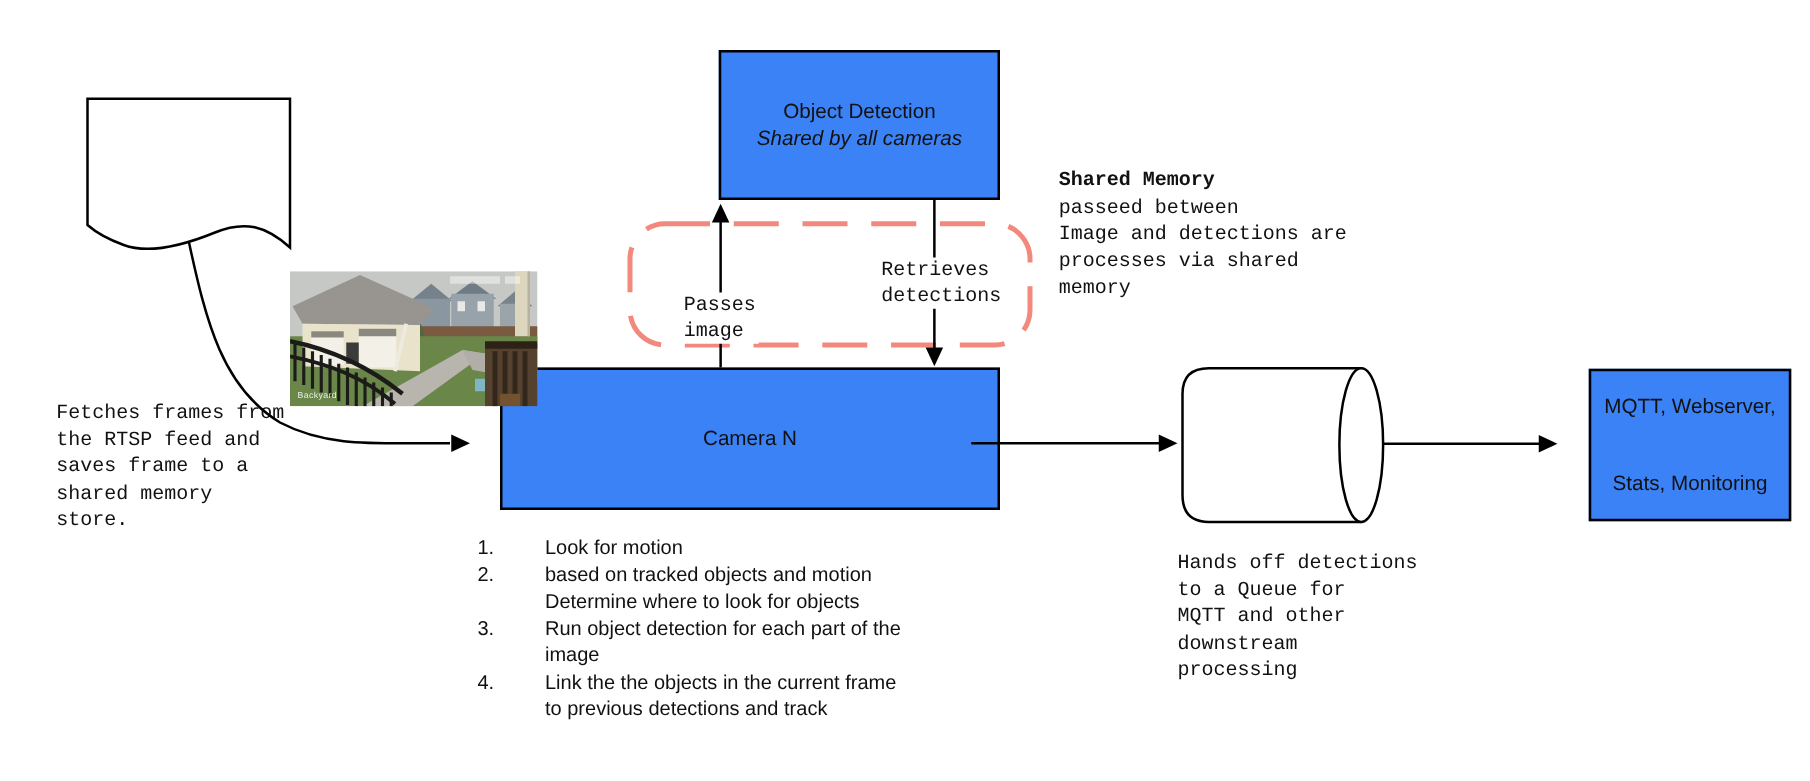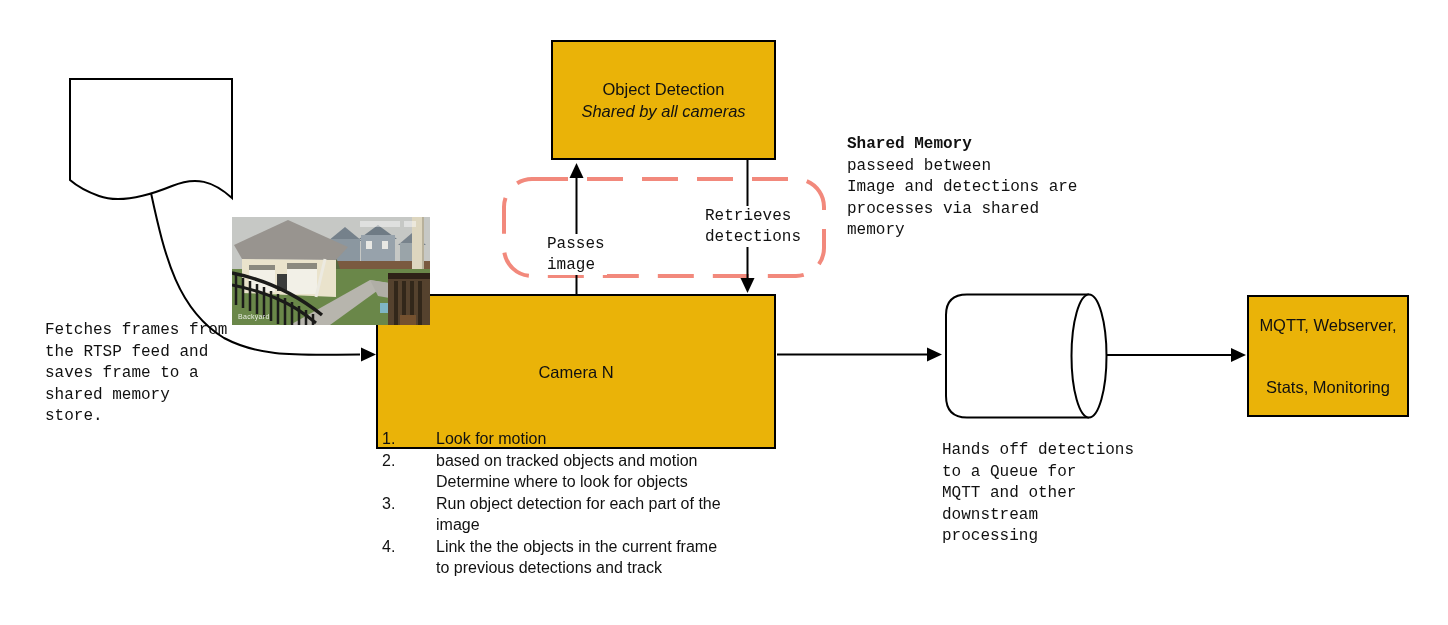--- a/index.html
+++ b/index.html
@@ -2,23 +2,23 @@
 <html><head>
 <meta charset="utf-8">
 <style>
   html,body{margin:0;padding:0;background:#ffffff;}
   .canvas{
     position:relative;width:1448px;height:625px;background:#ffffff;
     font-family:"Liberation Sans",sans-serif;color:#111;overflow:hidden;
   }
   .layer{position:absolute;left:0;top:0;z-index:3;pointer-events:none;}
   .node{
-    position:absolute;background:#eab308;border:2px solid #000;
+    position:absolute;background:#3b82f6;border:2px solid #000;
     display:flex;flex-direction:column;align-items:center;justify-content:center;
-    text-align:center;z-index:1;box-sizing:border-box;
+    text-align:center;z-index:1;box-sizing:border-box;margin-left:24px;
   }
   .node-line{font-size:16.5px;line-height:22px;}
   .italic{font-style:italic;}
   .note{position:absolute;font-size:16px;line-height:21.5px;z-index:2;}
   .note .bold{font-weight:bold;}
   .nline{display:block;font-family:Liberation Mono, monospace;}
   .shape-label{position:absolute;text-align:center;font-size:16.5px;line-height:22px;z-index:2;}
   .edge-label{
     position:absolute;background:#ffffff;font-size:16px;line-height:20.5px;
     z-index:4;padding:0 2px;
@@ -64,21 +64,21 @@
     <polygon points="1246,355 1231,348 1231,362" fill="#000"></polygon>
   </svg>
 
   <div class="shape-label" style="left:76px;top:117px;width:150px;">RTSP Camera</div>
 
   <div class="node" style="left:551px;top:40px;width:225px;height:120px;">
     <div class="node-line">Object Detection</div>
     <div class="node-line italic">Shared by all cameras</div>
   </div>
 
-  <div class="node" style="left:376px;top:294px;width:400px;height:155px;text-align:center;">
+  <div class="node" style="left:376px;top:294px;width:400px;height:114px;text-align:center;">
     <div class="node-line">Camera N</div>
   </div>
 
   <div class="node" style="left:1247px;top:295px;width:162px;height:122px;gap:40px;">
     <div class="node-line">MQTT, Webserver,</div>
     <div class="node-line">Stats, Monitoring</div>
   </div>
 
   <div class="shape-label" style="left:945px;top:334px;width:128px;">
     <span class="nline">Detections</span>

